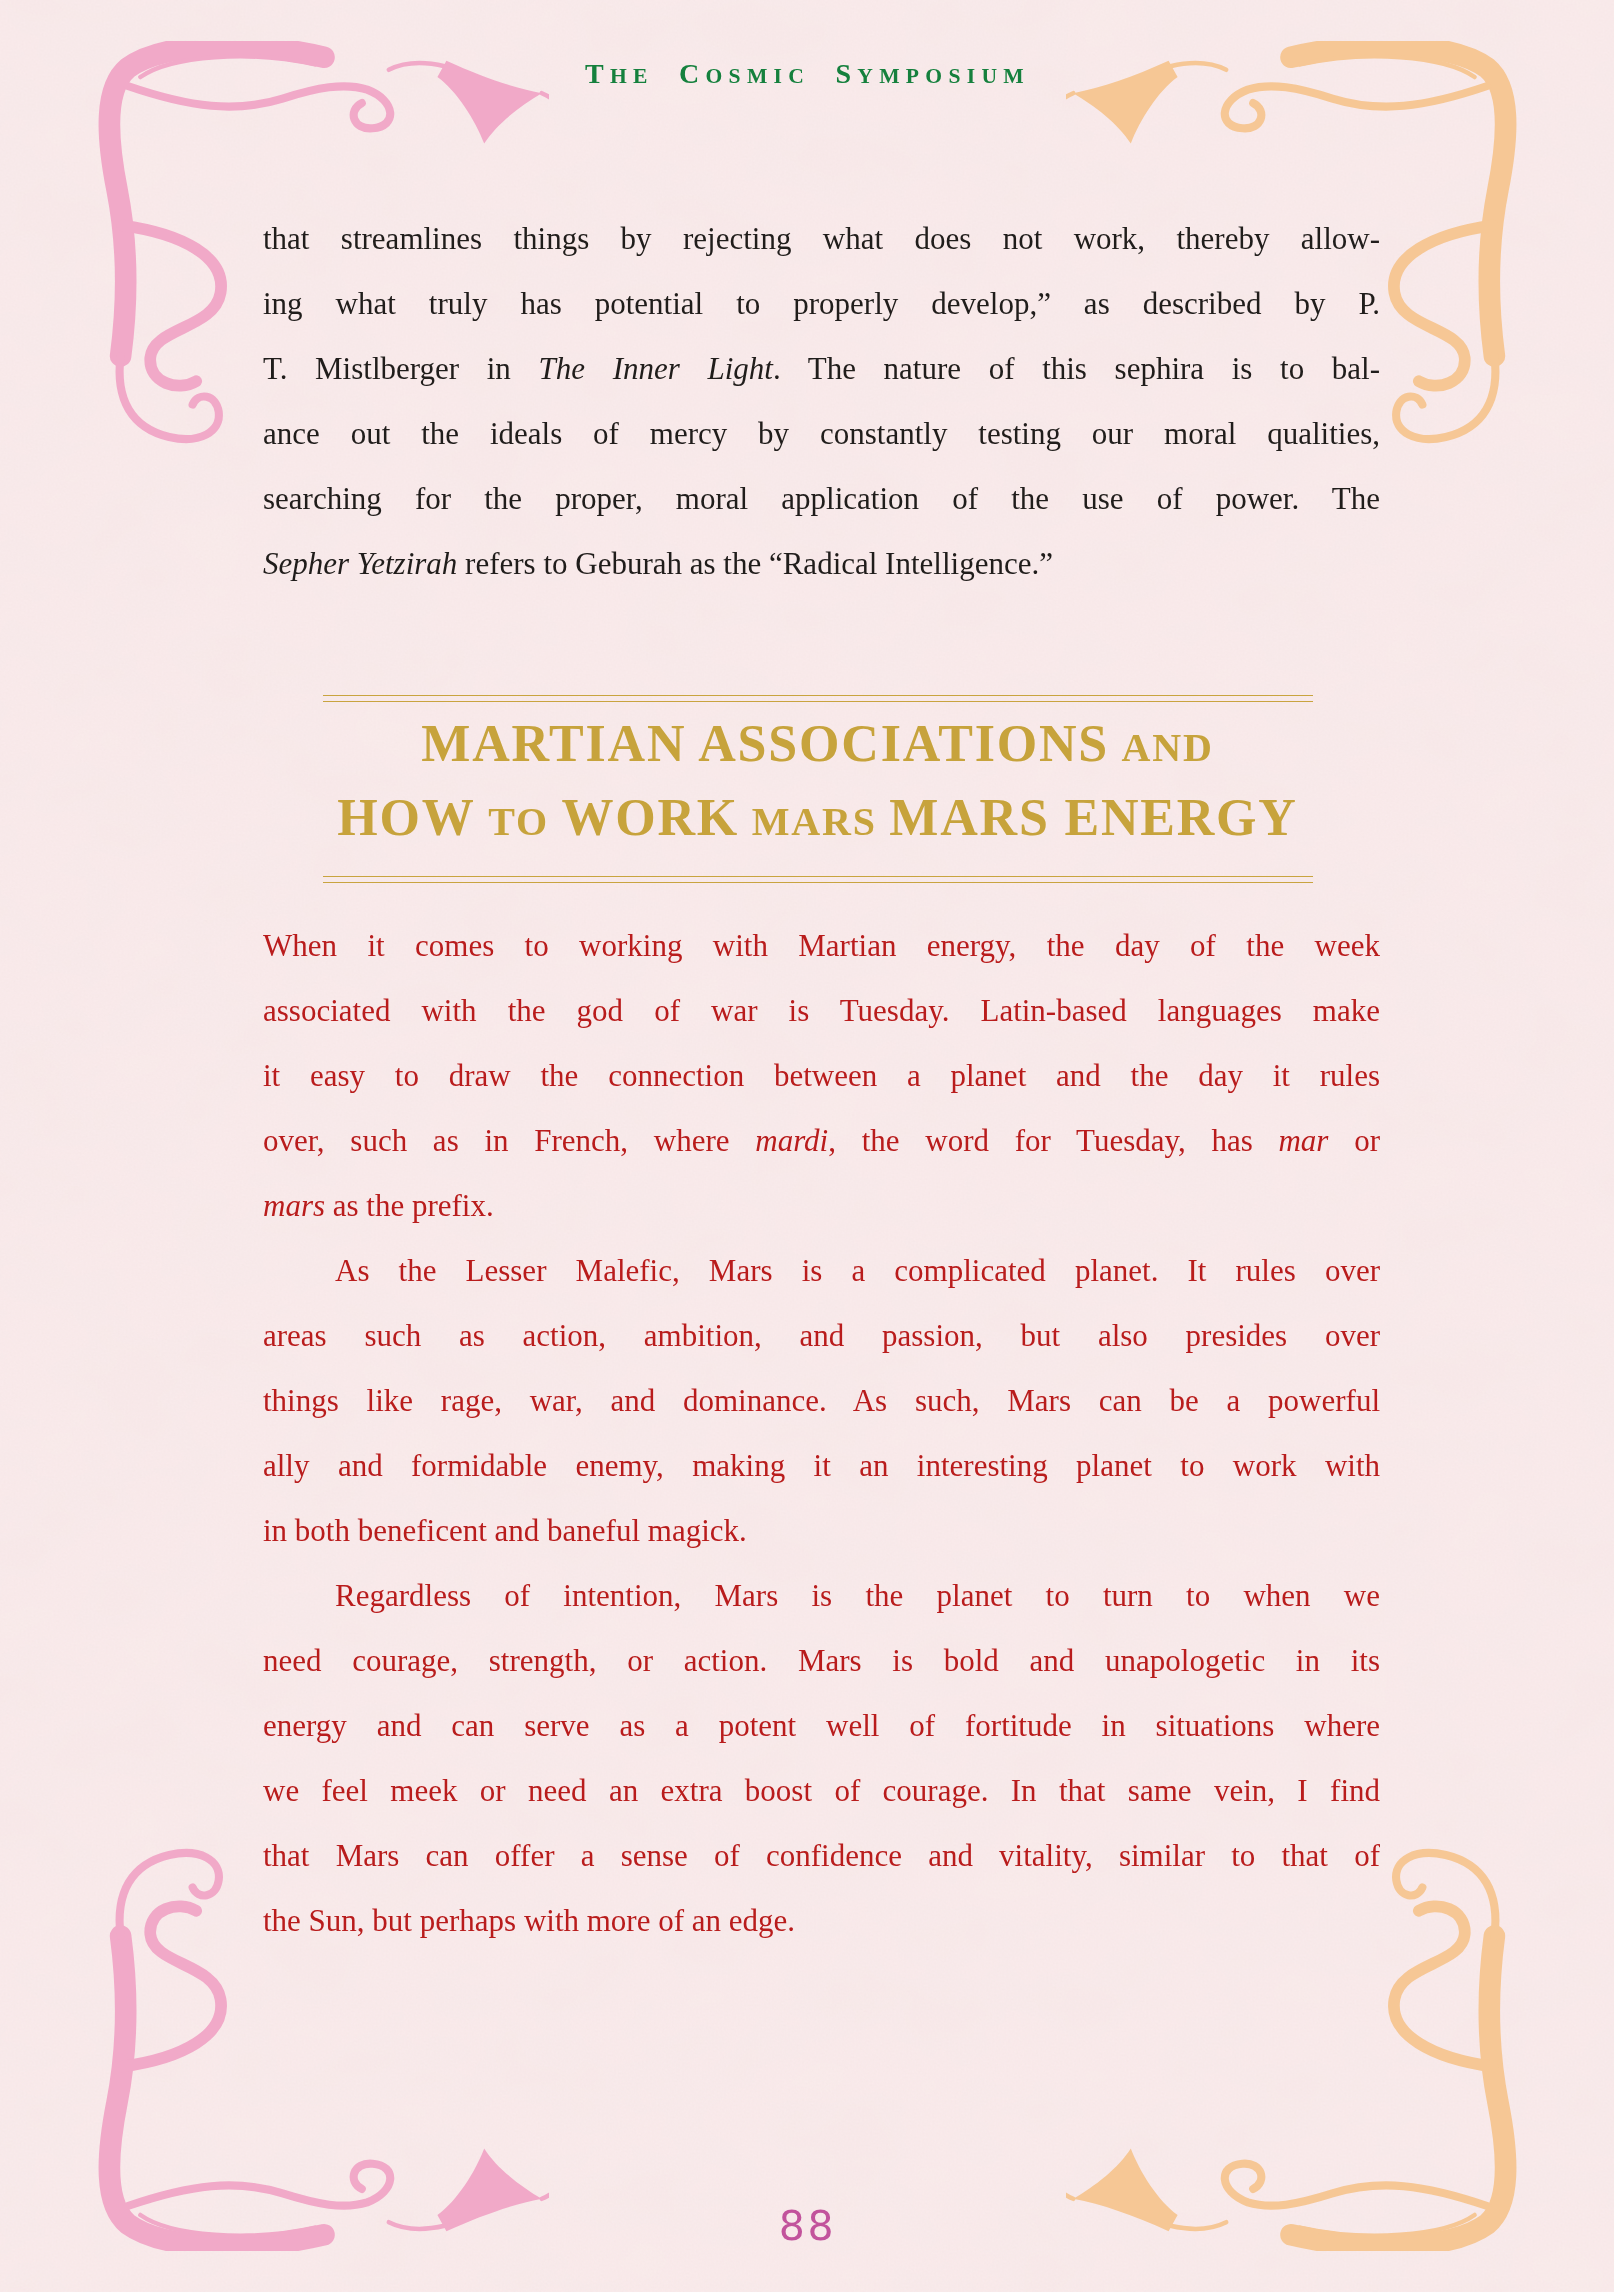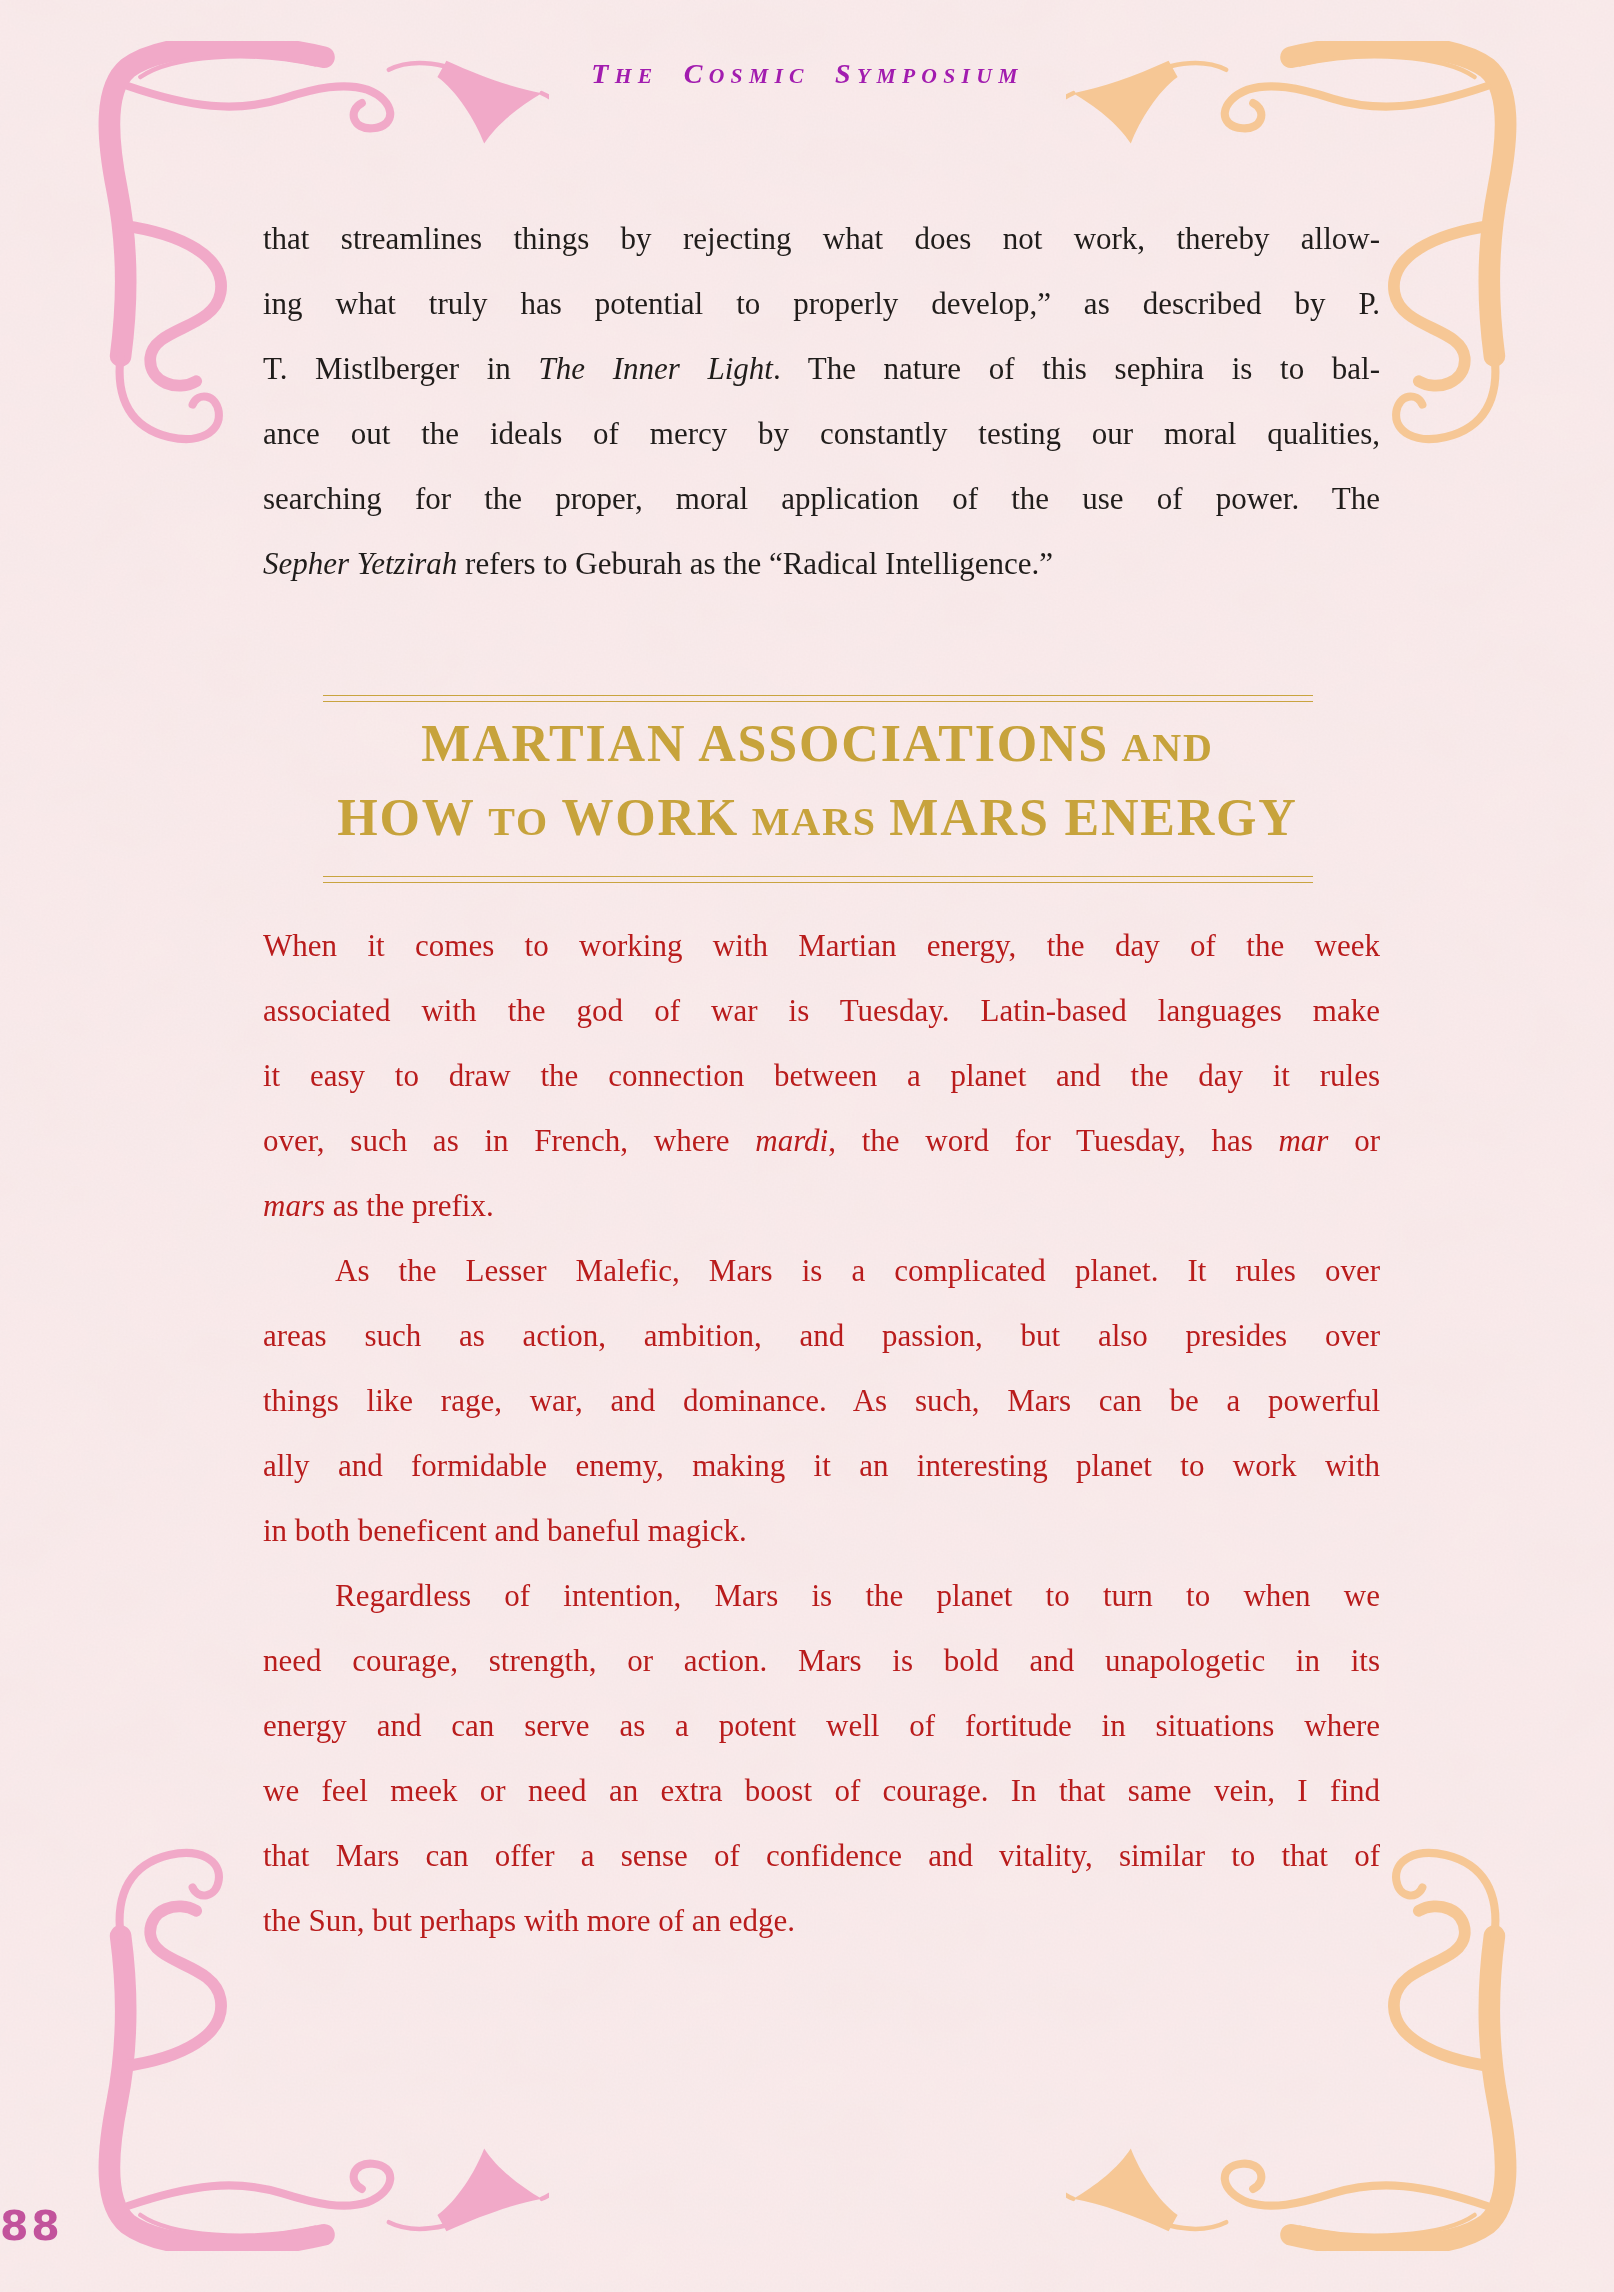--- a/index.html
+++ b/index.html
@@ -50,22 +50,21 @@
   .hrule.bottom { margin-top:14.4px; }
   #heading-lines { margin-top:10.8px; }
   .hline { line-height:61px; font-weight:700; letter-spacing:1.8px; white-space:nowrap; }
   .hline .big { font-size:52px; }
   .hline .sm  { font-size:40px; }
   .hline .gap { display:inline-block; width:12.6px; }
 
   
   .pagenum-wrap {
     position:absolute; top:2202px; left:0; width:100%;
-    text-align:left;
-    font-weight:bold;
+    text-align:center;
   }
   .pagenum {
     font-family:"DejaVu Sans","Liberation Sans",sans-serif;
     font-size:41px; letter-spacing:2.7px; color:#c2539c;
   }
 </style>
 </head>
 <body>
 
 <div class="page" style="background: rgb(251, 238, 238);">
@@ -103,21 +102,21 @@
   <svg class="corner tr" id="corner-tr" viewBox="0 0 560 500" style="color: rgb(246, 199, 149);">
       <use href="#flourish"></use>
     </svg>
   <svg class="corner bl" id="corner-bl" viewBox="0 0 560 500" style="color: rgb(241, 169, 200);">
       <use href="#flourish"></use>
     </svg>
   <svg class="corner br" id="corner-br" viewBox="0 0 560 500" style="color: rgb(246, 199, 149);">
       <use href="#flourish"></use>
     </svg>
 
-  <div class="running-head-wrap" style="color: #a21caf; font-style: italic;">
+  <div class="running-head-wrap" style="color: #15803d;">
     <span id="running-head"><span class="rh-word"><span class="rh-lead">T</span><span class="rh-rest">HE</span></span><span class="rh-word"><span class="rh-lead">C</span><span class="rh-rest">OSMIC</span></span><span class="rh-word"><span class="rh-lead">S</span><span class="rh-rest">YMPOSIUM</span></span></span>
   </div>
 
   <div class="textcol" id="para-first" style="color: rgb(32, 29, 27);">
       <div>
         <div class="line j"><span>that streamlines things by rejecting what does not work, thereby allow-</span></div>
         <div class="line j"><span>ing what truly has potential to properly develop,” as described by P.</span></div>
         <div class="line j"><span>T. Mistlberger in </span><i>The Inner Light</i><span>. The nature of this sephira is to bal-</span></div>
         <div class="line j"><span>ance out the ideals of mercy by constantly testing our moral qualities,</span></div>
         <div class="line j"><span>searching for the proper, moral application of the use of power. The</span></div>

